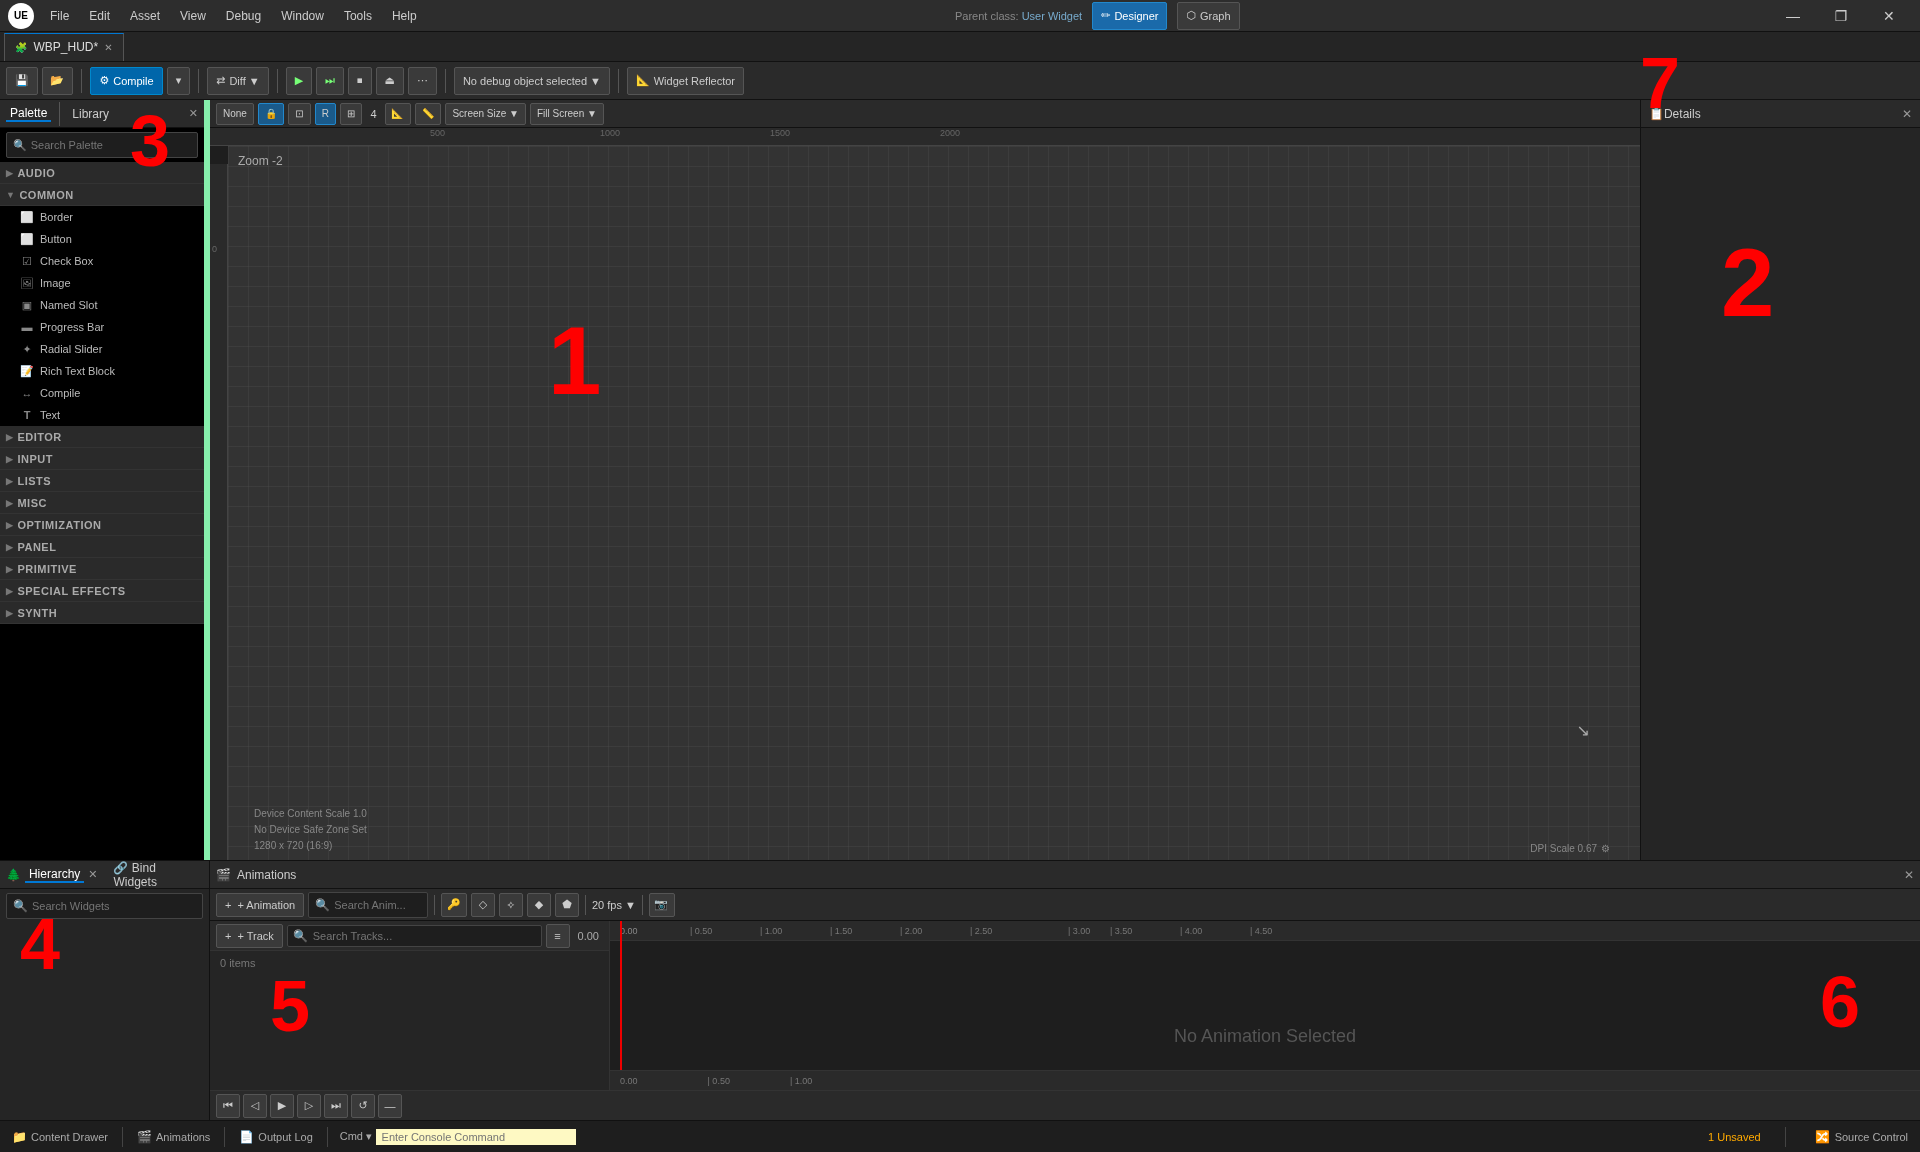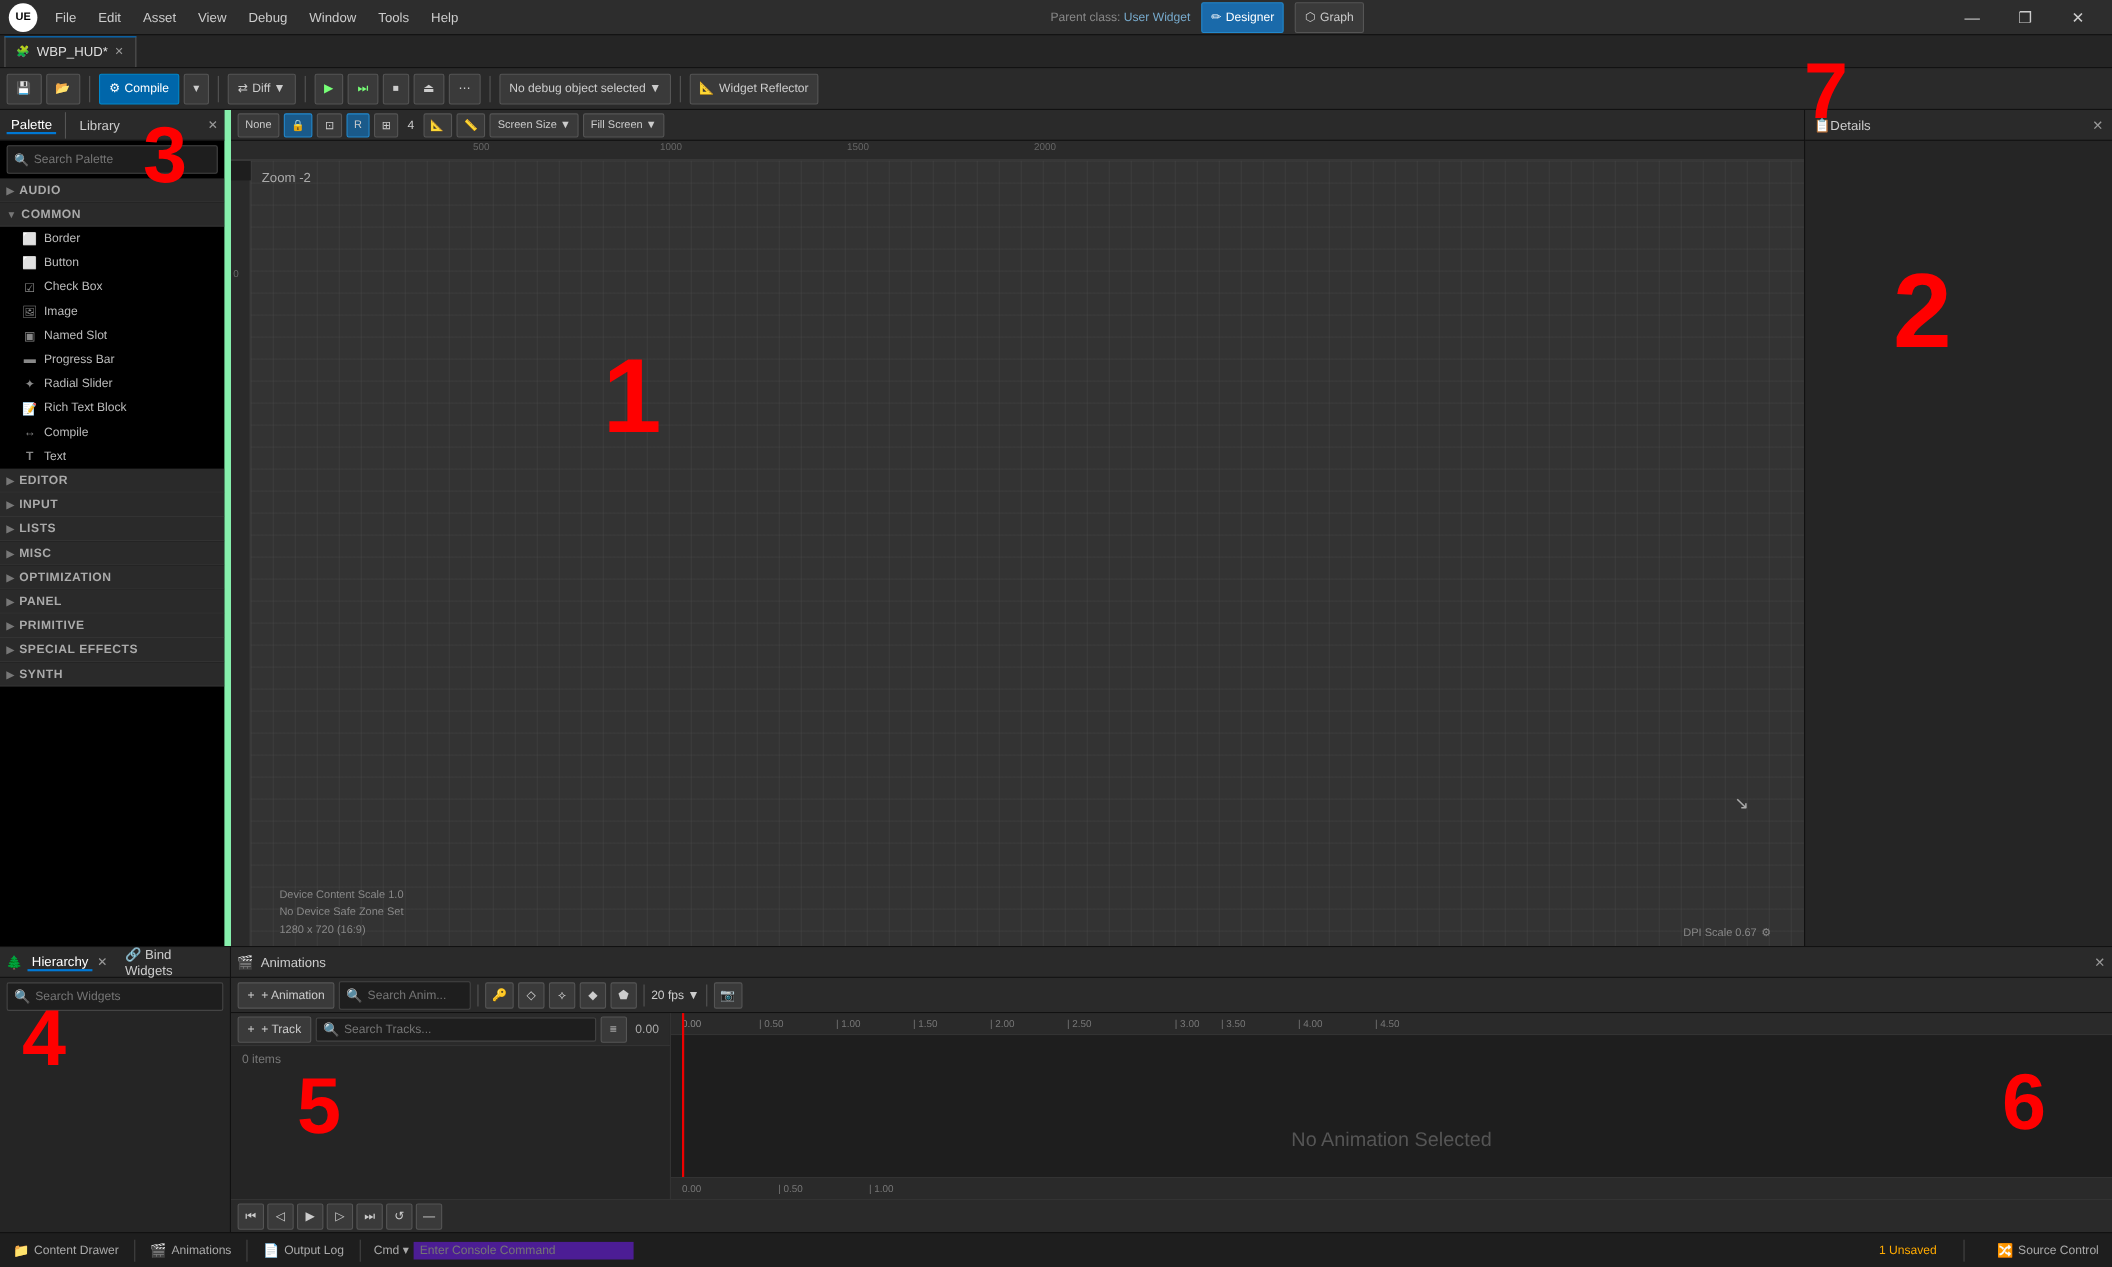--- a/index.html
+++ b/index.html
@@ -879,21 +879,21 @@
     <span>Animations</span>
   </div>
   <div class="status-sep"></div>
   <div class="status-item">
     <span class="status-icon">📄</span>
     <span>Output Log</span>
   </div>
   <div class="status-sep"></div>
   <div style="display:flex; align-items:center; gap:4px; margin-left:4px;">
     <span>Cmd ▾</span>
-    <input type="text" style="background: #4c1d95; border: none; outline: none; color: rgb(136, 136, 136); font-size: 11px; width: 200px; padding: 2px 6px;" placeholder="Enter Console Command">
+    <input type="text" style="background: #fef9c3; border: none; outline: none; color: rgb(136, 136, 136); font-size: 11px; width: 200px; padding: 2px 6px;" placeholder="Enter Console Command">
   </div>
   <div style="margin-left:auto; display:flex; align-items:center; gap:24px;">
     <span class="unsaved-indicator">1 Unsaved</span>
     <div class="status-sep"></div>
     <div class="status-item">
       <span class="status-icon">🔀</span>
       <span>Source Control</span>
     </div>
   </div>
 </div>

